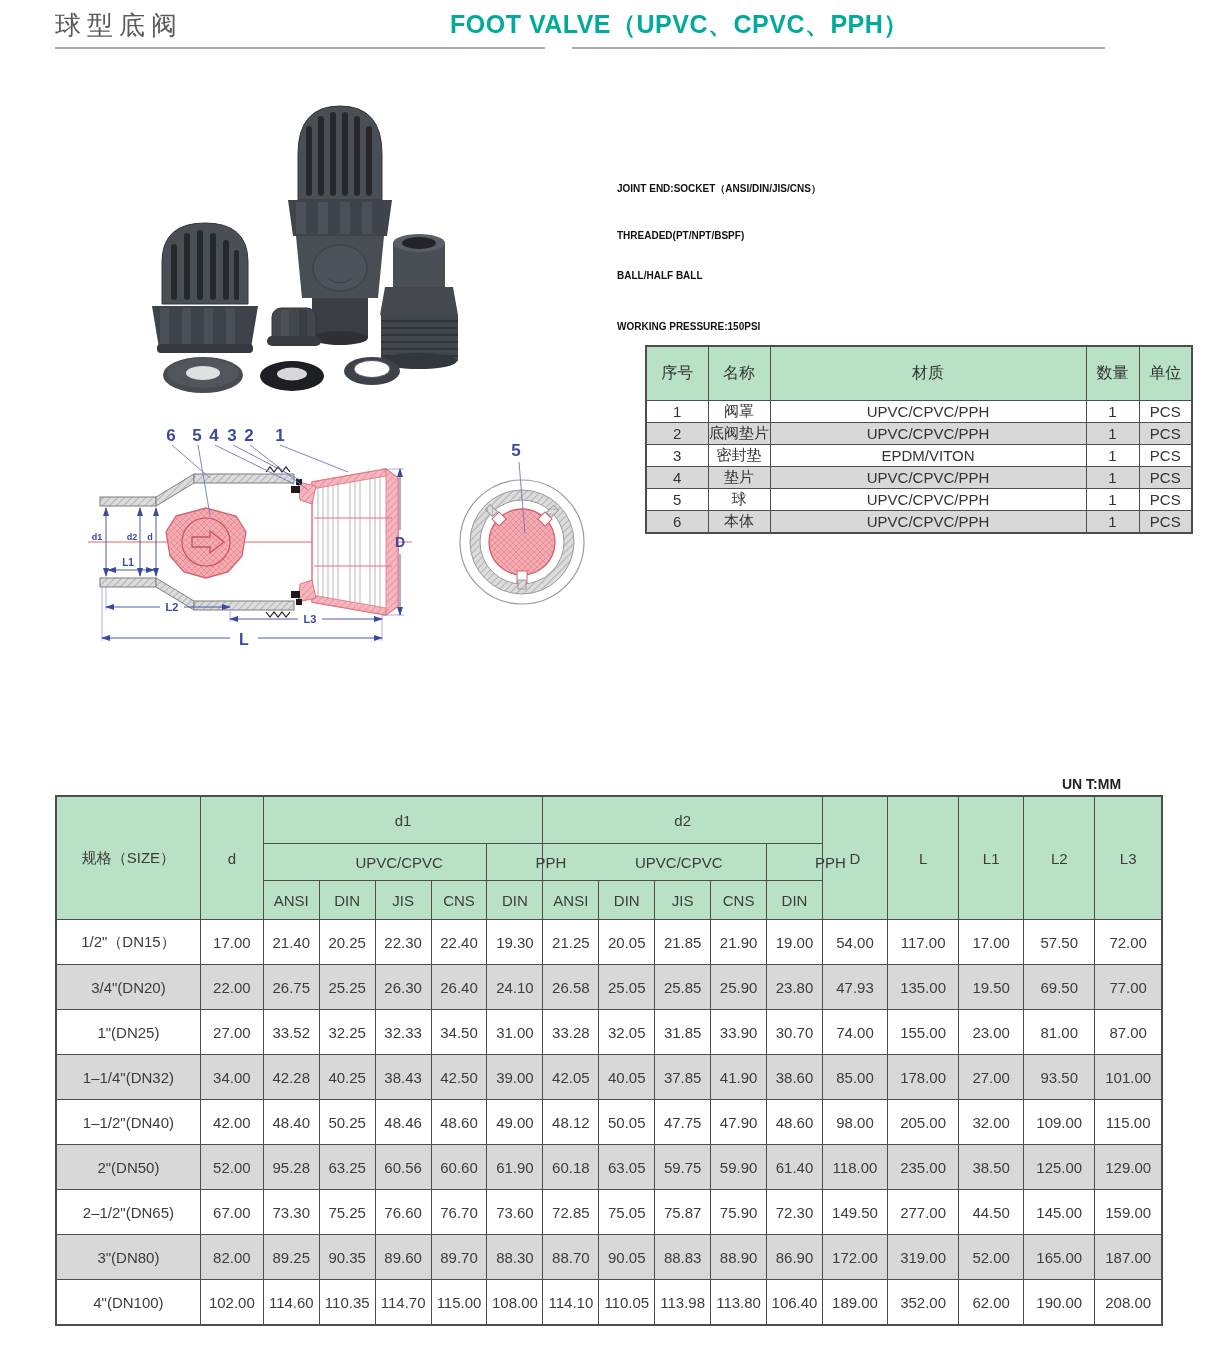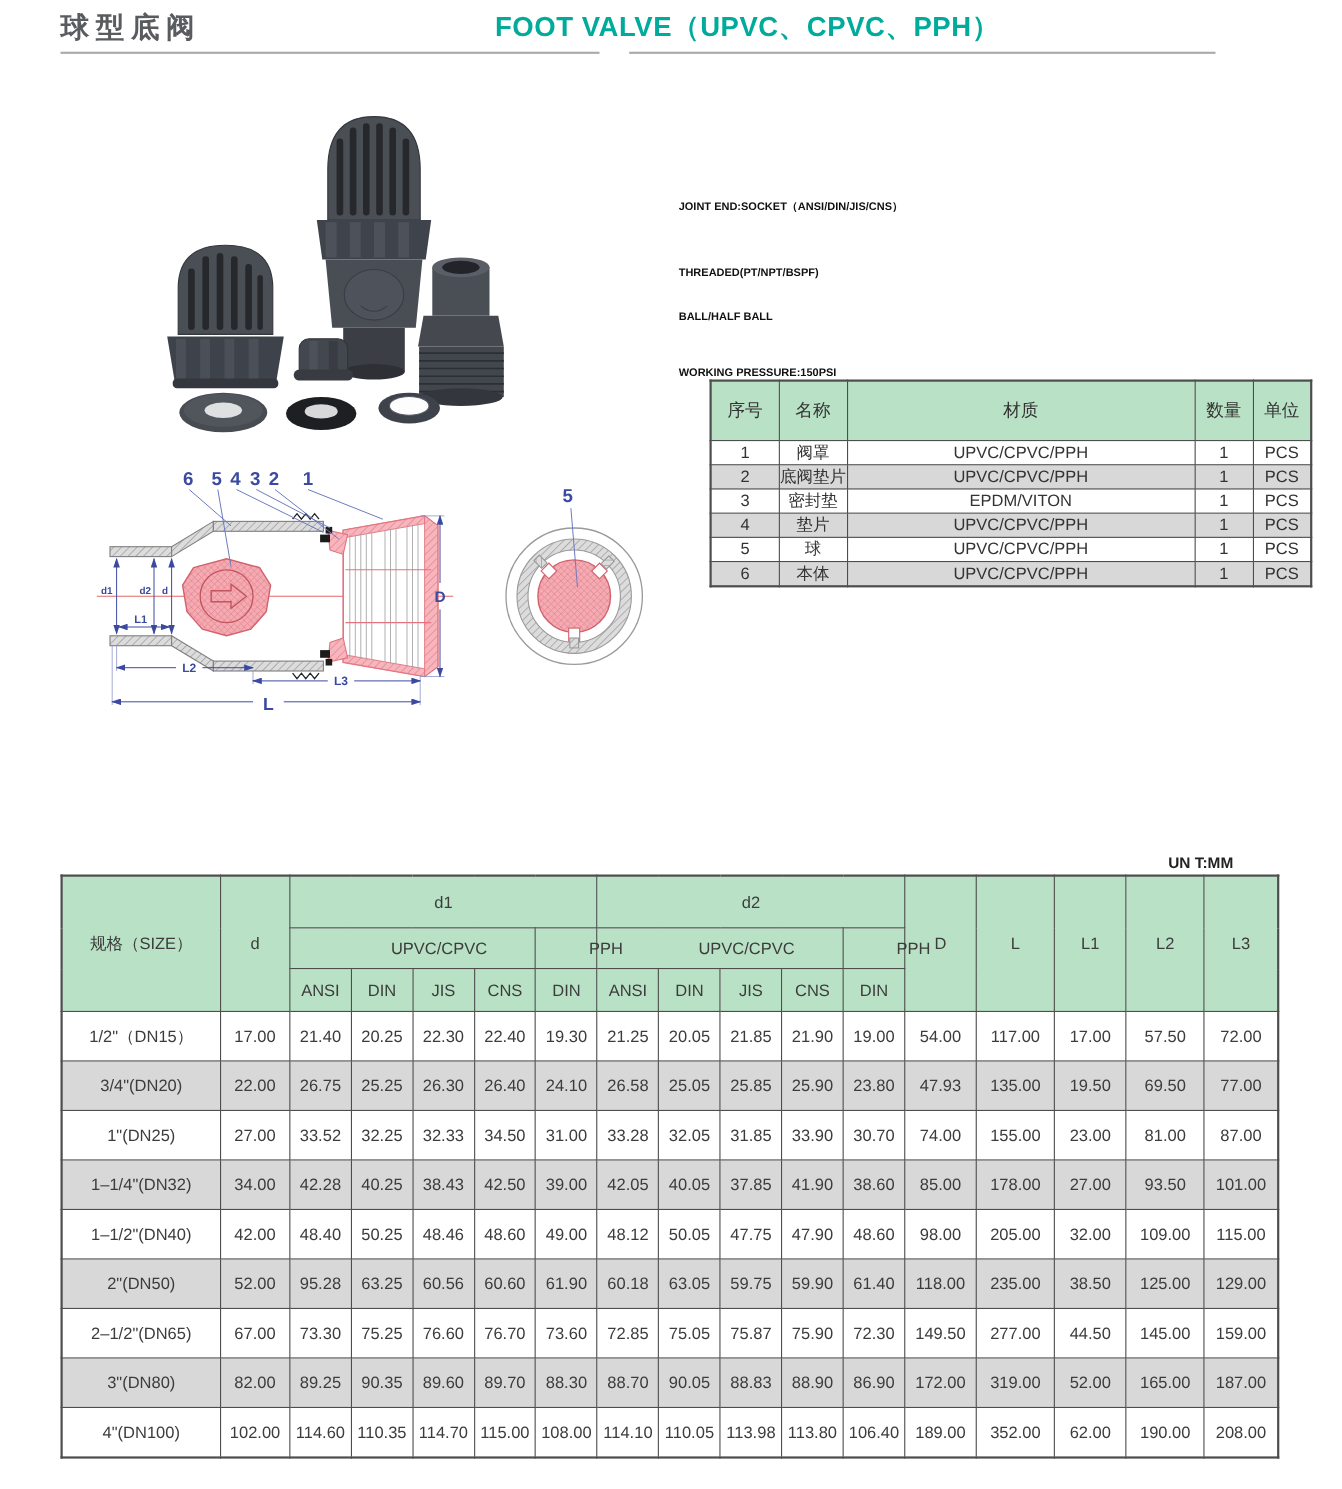--- a/index.html
+++ b/index.html
@@ -1,35 +1,35 @@
 <!DOCTYPE html>
 <html><head>
 <meta charset="utf-8">
 <style>
   html,body{margin:0;padding:0;background:#ffffff;}
   .page{position:relative;width:1220px;height:1354px;background:#fff;
         font-family:"Liberation Sans",sans-serif;overflow:hidden;}
 
   
-  .title-zh{position:absolute;left:55px;top:8px;font-size:26px;font-weight:bold;
+  .title-zh{position:absolute;left:55px;top:8px;font-size:26px;font-weight:normal;
             color:#595b5e;letter-spacing:6px;}
   .title-en{position:absolute;left:450px;top:8px;font-size:25px;font-weight:bold;
             color:#00ab9b;letter-spacing:.5px;}
   .rule{position:absolute;top:47px;height:2px;background:#ababab;}
   .rule-left{left:55px;width:490px;}
   .rule-right{left:572px;width:533px;}
 
   
   .photo{position:absolute;left:100px;top:80px;}
   .drawing{position:absolute;left:60px;top:420px;}
 
   
   .specs{position:absolute;left:617px;top:180px;width:570px;}
   .specs p{margin:0;font-size:10px;font-weight:bold;color:#101010;line-height:18px;}
-  .specs p:nth-child(2){margin-top:42px;}
+  .specs p:nth-child(2){margin-top:29px;}
   .specs p:nth-child(3){margin-top:22px;}
   .specs p:nth-child(4){margin-top:33px;}
 
   
   .parts-table{position:absolute;left:645px;top:345px;width:546px;
                border-collapse:collapse;table-layout:fixed;border:2px solid #4d4d4d;}
   .parts-table th,.parts-table td{border:1.5px solid #4d4d4d;text-align:center;
                vertical-align:middle;padding:0;color:#333;font-weight:400;}
   .parts-table th{background:#b9e1c5;font-size:16px;height:53px;}
   .parts-table td{font-size:15px;height:21px;background:#fff;}

